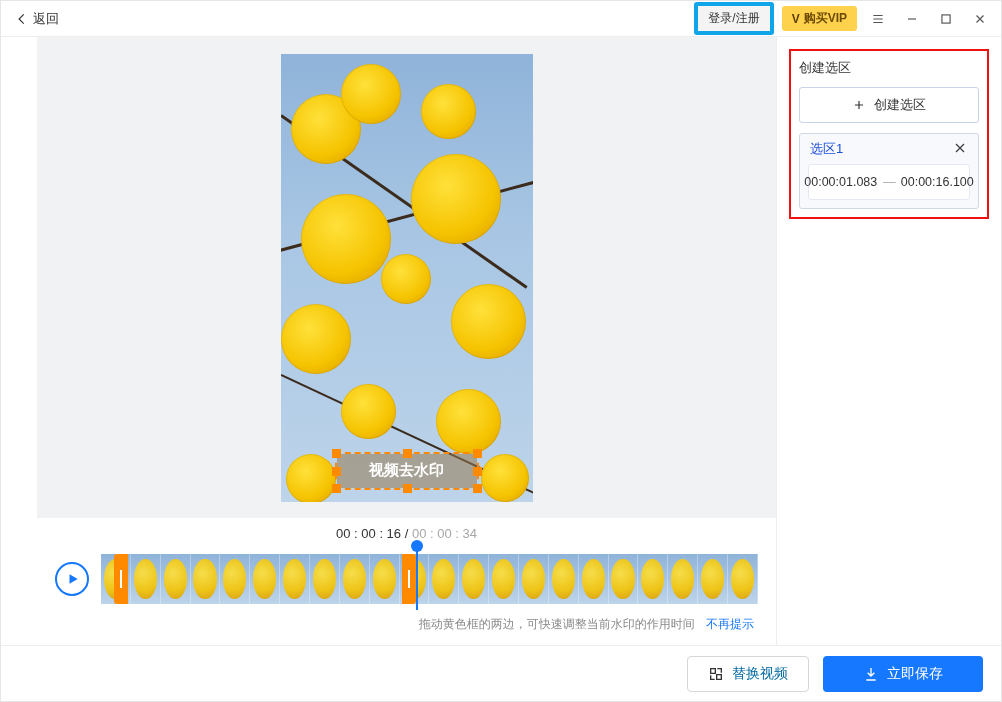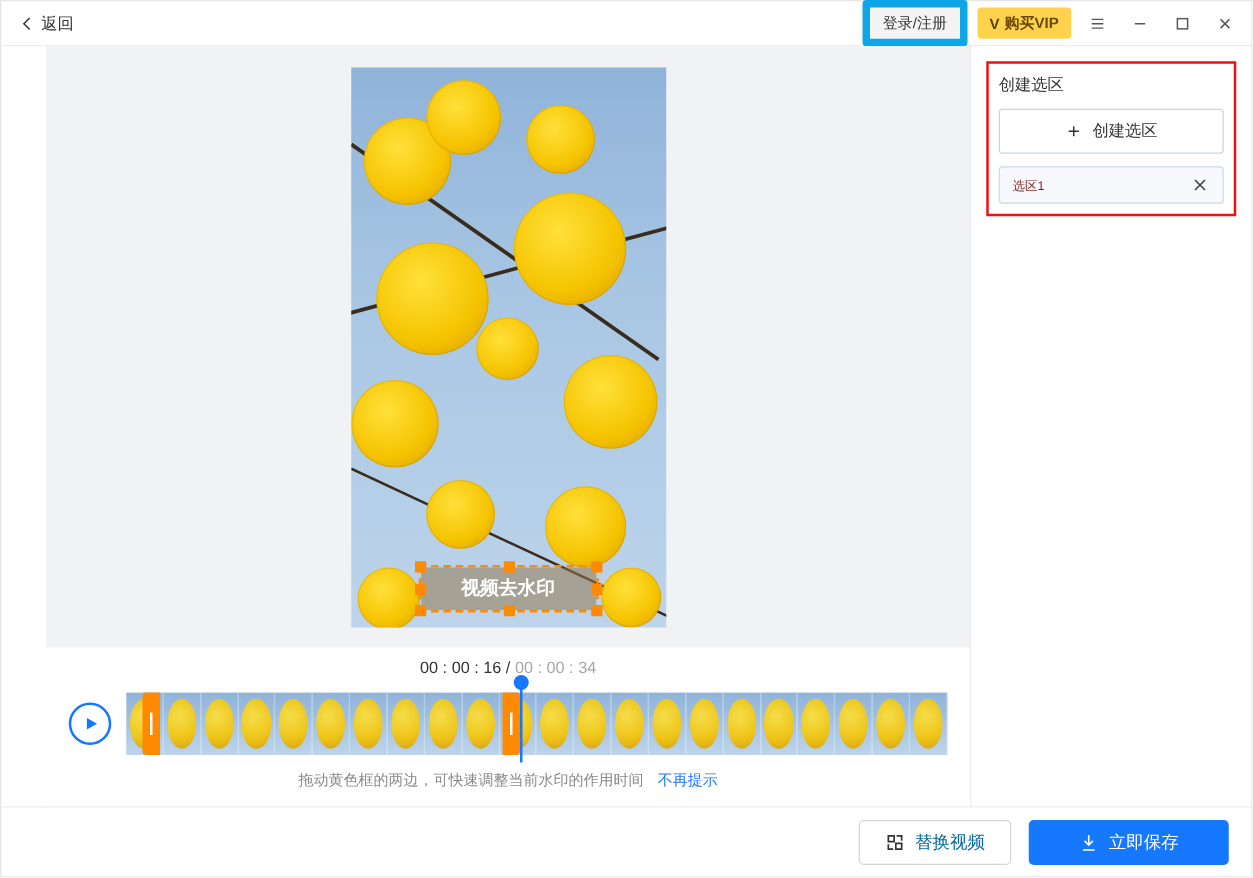--- a/index.html
+++ b/index.html
@@ -5,21 +5,21 @@
   * { box-sizing: border-box; margin: 0; padding: 0; font-family: -apple-system, "Segoe UI", "PingFang SC", "Microsoft YaHei", sans-serif; }
   html, body { width: 1002px; height: 702px; overflow: hidden; background: #fff; }
   .app { width: 1002px; height: 702px; display: flex; flex-direction: column; border: 1px solid #e6e6e6; }
 
   
   .topbar { height: 36px; display: flex; align-items: center; justify-content: space-between; padding: 0 8px; border-bottom: 1px solid #eee; }
   .topbar-left { display: flex; align-items: center; gap: 6px; }
   .back-btn { display: flex; align-items: center; gap: 4px; font-size: 13px; color: #333; cursor: pointer; padding: 4px 6px; }
   .back-btn svg { width: 14px; height: 14px; }
   .topbar-right { display: flex; align-items: center; gap: 8px; }
-  .login-btn { font-size: 12px; color: #333; background: #f4f4f4; border: 6px solid #0ea5e9; border-radius: 3px; padding: 4px 10px; cursor: pointer; }
+  .login-btn { font-size: 12px; color: #333; background: #f4f4f4; border: 4px solid #0ea5e9; border-radius: 3px; padding: 4px 10px; cursor: pointer; }
   .vip-btn { font-size: 12px; color: #6b4a00; background: #ffd24d; border-radius: 3px; padding: 4px 10px; cursor: pointer; display: flex; align-items: center; gap: 4px; font-weight: 600; }
   .vip-btn .v { font-weight: 800; color: #5a3e00; }
   .iconbtn { width: 26px; height: 26px; display: flex; align-items: center; justify-content: center; cursor: pointer; color: #555; }
   .iconbtn svg { width: 14px; height: 14px; }
 
   
   .body { flex: 1; display: flex; min-height: 0; }
   .main { flex: 1; display: flex; flex-direction: column; background: #f1f2f4; border-right: 1px solid #eee; margin-left: 36px; }
 
   
@@ -63,31 +63,31 @@
   .thumb { flex: 1; background: linear-gradient(180deg, #8fb3d9 0%, #bdd4ea 100%); position: relative; border-right: 1px solid rgba(255,255,255,0.3); overflow:hidden;}
   .thumb::after { content:""; position:absolute; left:10%; top:10%; width:80%; height:80%; border-radius:50%; background: radial-gradient(circle at 40% 35%, #ffe13a 0%, #f5c300 60%, #d99a00 100%); opacity:0.9;}
   .sel-range { position: absolute; top: 0; bottom: 0; left: 2%; width: 46%; border: 0; }
   .sel-handle { position: absolute; top: 0; bottom: 0; width: 14px; background: #ff8a00; display:flex; align-items:center; justify-content:center; cursor: ew-resize;}
   .sel-handle::after { content:""; width:2px; height:18px; background:#fff; }
   .sel-left { left: 0; border-radius: 3px 0 0 3px;}
   .sel-right { right: 0; border-radius: 0 3px 3px 0;}
   .playhead { position: absolute; top: -12px; bottom: -6px; left: 48%; width: 2px; background: #1677ff; }
   .playhead::before { content:""; position:absolute; left:-5px; top:-2px; width:12px; height:12px; background:#1677ff; border-radius:50%; }
 
-  .hint-row { text-align: center; font-size: 12px; color: #8a8a8a; padding: 6px 22px 12px; background:#fff;}
+  .hint-row { text-align: right; font-size: 12px; color: #8a8a8a; padding: 6px 22px 12px; background:#fff;}
   .hint-row a { color: #1677ff; text-decoration: none; margin-left: 8px; cursor:pointer;}
 
   
   .sidepanel { width: 224px; padding: 12px; display: flex; flex-direction: column; gap: 12px; }
   .red-box { border: 2px solid #e11; padding: 8px; display: flex; flex-direction: column; gap: 10px; }
   .sec-title { font-size: 13px; color: #333; }
   .create-btn { width: 100%; height: 36px; border: 1px solid #c8d4e8; border-radius: 3px; background: #fff; display: flex; align-items: center; justify-content: center; gap: 8px; font-size: 13px; color: #333; cursor: pointer; }
   .create-btn svg { width: 14px; height: 14px; }
   .zone-card { border: 1px solid #d0d8e6; border-radius: 3px; background: #f7f9fc; }
-  .zone-hd { display: flex; align-items: flex-end; justify-content: space-between; padding: 6px 10px; font-size: 10px; color: #7f1d1d; }
+  .zone-hd { display: flex; align-items: flex-start; justify-content: space-between; padding: 6px 10px; font-size: 13px; color: #1d4ed8; }
   .zone-hd .x { cursor: pointer; color: #444; width:16px; height:16px; display:flex; align-items:center; justify-content:center;}
   .zone-body { margin: 0 8px 8px; padding: 10px 8px; background: #fff; border: 1px solid #e4e9f2; border-radius: 3px; font-size: 12.5px; color: #333; display: flex; align-items: center; justify-content: center; gap: 6px; font-family: "Courier New", monospace;}
   .zone-body .dash { color:#aaa; letter-spacing:-1px;}
 
   
   .bottombar { height: 56px; border-top: 1px solid #eee; display: flex; align-items: center; justify-content: flex-end; gap: 14px; padding: 0 18px; }
   .btn-outline { height: 36px; padding: 0 20px; border: 1px solid #d6d6d6; background: #fff; border-radius: 4px; font-size: 14px; color: #0369a1; display: flex; align-items: center; gap: 8px; cursor: pointer; }
   .btn-primary { height: 36px; padding: 0 40px; background: #1677ff; color: #fff; border-radius: 4px; font-size: 14px; display: flex; align-items: center; gap: 8px; cursor: pointer; border: none; }
   .btn-outline svg, .btn-primary svg { width: 16px; height: 16px; }
 </style>
@@ -230,20 +230,25 @@
         </div>
         <div class="zone-card">
           <div class="zone-hd">
             <span>选区1</span>
             <span class="x">
               <svg viewBox="0 0 24 24" stroke="#444" stroke-width="2">
                   <path d="M6 6l12 12M18 6L6 18"></path>
                 </svg>
             </span>
           </div>
+          <div class="zone-body">
+            <span>00:00:01.083</span>
+            <span class="dash">—</span>
+            <span>00:00:16.100</span>
+          </div>
         </div>
       </div>
     </div>
   </div>
 
   <div class="bottombar">
     <div class="btn-outline">
       <svg viewBox="0 0 24 24" fill="none" stroke="#333" stroke-width="2">
           <path d="M4 4h7v7H4zM13 13h7v7h-7z"></path>
           <path d="M14 4h6v6M10 20H4v-6"></path>

